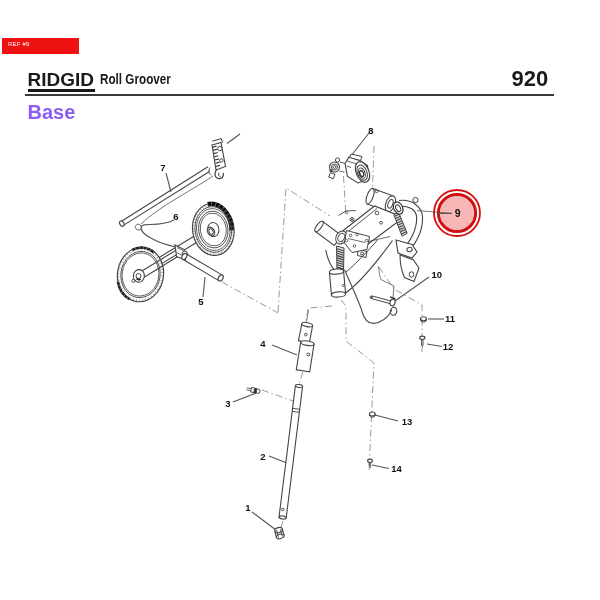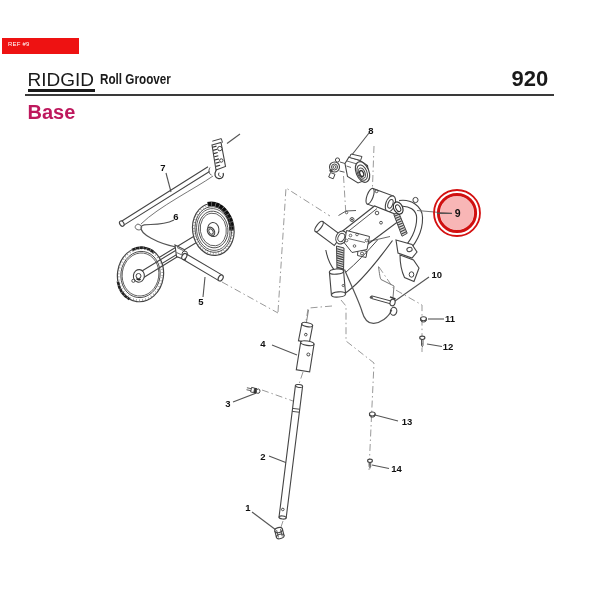--- a/index.html
+++ b/index.html
@@ -1,24 +1,24 @@
 <!DOCTYPE html>
 <html><head>
 <meta charset="utf-8">
 <style>
 html,body{margin:0;padding:0;width:600px;height:600px;background:#fff;font-family:"Liberation Sans",sans-serif;overflow:hidden}
 .abs{position:absolute}
 #badge{left:2px;top:38px;width:77px;height:16px;background:#ee1212}
 #badge span{position:absolute;left:6px;top:3px;color:#fff;font-size:6px;letter-spacing:.2px}
-#logo{left:27.5px;top:70.3px;font-weight:normal;font-size:19px;line-height:1;letter-spacing:0px;color:#1a1a1a}
+#logo{left:27.5px;top:70.3px;font-weight:bold;font-size:19px;line-height:1;letter-spacing:0px;color:#1a1a1a}
 #logou{left:27.5px;top:89px;width:67.5px;height:2.5px;background:#1a1a1a}
 #rg{left:100px;top:71.2px;font-weight:bold;font-size:15px;line-height:1;color:#1a1a1a;transform:scale(0.78,1);transform-origin:left top}
 #n920{left:511.5px;top:68px;font-weight:bold;font-size:22px;line-height:1;color:#1a1a1a}
 #hr{left:25px;top:94.2px;width:529px;height:2px;background:#3a3a3a}
-#base{left:27.5px;top:101.5px;font-weight:bold;font-size:20px;line-height:1;color:#be185d}
+#base{left:27.5px;top:101.5px;font-weight:bold;font-size:20px;line-height:1;color:#8b5cf6}
 svg{position:absolute;left:0;top:0}
 </style>
 </head>
 <body>
 <div class="abs" id="badge">
     <span>REF #9</span>
   </div>
 <div class="abs" id="logo">RIDGID</div>
 <div class="abs" id="logou"></div>
 <div class="abs" id="rg">Roll Groover</div>

